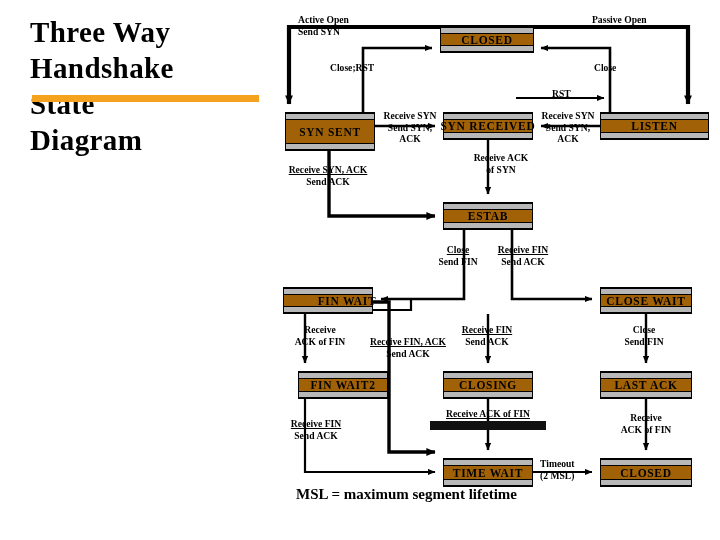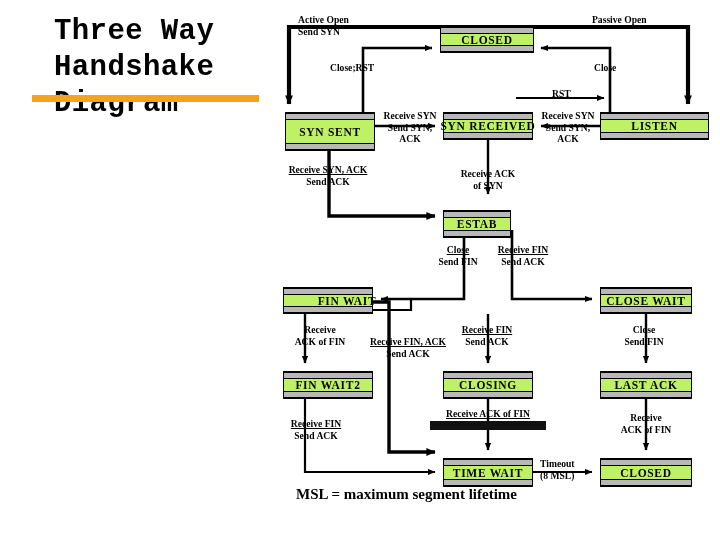--- a/index.html
+++ b/index.html
@@ -16,28 +16,27 @@
   }
 
   
   #title-block {
     position: absolute;
     left: 30px;
     top: 14px;
     width: 240px;
   }
   .title-line {
-    font-family: Liberation Mono, monospace;
+    font-family: Liberation Serif, serif;
     font-weight: bold;
     font-size: 29px;
     line-height: 36px;
     color: #000000;
     letter-spacing: 0.4px;
     white-space: nowrap;
-    margin-left: 24px;
   }
   #title-rule {
     position: absolute;
     left: 32px;
     top: 95px;
     width: 227px;
     height: 7px;
     background: #f5a21e;
   }
 
@@ -48,21 +47,21 @@
     top: 0;
     width: 720px;
     height: 540px;
   }
   #diagram svg { display: block; }
 
   
   .state-box {
     position: absolute;
     box-sizing: border-box;
-    background: #bef264;
+    background: #a16207;
     border: 1.6px solid #000000;
     display: flex;
     align-items: center;
     justify-content: center;
   }
   .state-box .band-top,
   .state-box .band-bottom {
     position: absolute;
     left: 0;
     right: 0;
@@ -127,20 +126,21 @@
     white-space: nowrap;
     text-align: center;
   }
 </style>
 </head>
 <body>
 
 <div id="title-block">
   <div class="title-line">Three Way</div>
   <div class="title-line">Handshake</div>
+  <div class="title-line">State</div>
   <div class="title-line">Diagram</div>
 </div>
 <div id="title-rule"></div>
 
 <div id="diagram">
   <svg width="720" height="540" viewBox="0 0 720 540">
     <defs>
       <marker id="ah" markerWidth="9" markerHeight="9" refX="7.2" refY="3.2" orient="auto" markerUnits="userSpaceOnUse">
         <path d="M0,0 L7.6,3.2 L0,6.4 z" fill="#000"></path>
       </marker>
@@ -210,36 +210,36 @@
     <div class="state-box" style="left: 443px; top: 112px; width: 90px; height: 28px;">
       <div class="band-top"></div>
       <div class="band-bottom"></div>
       <span class="state-label">SYN RECEIVED</span>
     </div>
     <div class="state-box" style="left: 600px; top: 112px; width: 109px; height: 28px;">
       <div class="band-top"></div>
       <div class="band-bottom"></div>
       <span class="state-label">LISTEN</span>
     </div>
-    <div class="state-box" style="left: 443px; top: 210px; width: 68px; height: 28px;">
+    <div class="state-box" style="left: 443px; top: 202px; width: 90px; height: 28px;">
       <div class="band-top"></div>
       <div class="band-bottom"></div>
       <span class="state-label">ESTAB</span>
     </div>
     <div class="state-box" style="left: 283px; top: 287px; width: 90px; height: 27px; padding-left: 38px;">
       <div class="band-top"></div>
       <div class="band-bottom"></div>
       <span class="state-label">FIN WAIT</span>
     </div>
     <div class="state-box" style="left: 600px; top: 287px; width: 92px; height: 27px;">
       <div class="band-top"></div>
       <div class="band-bottom"></div>
       <span class="state-label">CLOSE WAIT</span>
     </div>
-    <div class="state-box" style="left: 283px; top: 371px; width: 90px; height: 28px; text-align: center;">
+    <div class="state-box" style="left: 298px; top: 371px; width: 90px; height: 28px; text-align: center;">
       <div class="band-top"></div>
       <div class="band-bottom"></div>
       <span class="state-label">FIN WAIT2</span>
     </div>
     <div class="state-box" style="left: 443px; top: 371px; width: 90px; height: 28px;">
       <div class="band-top"></div>
       <div class="band-bottom"></div>
       <span class="state-label">CLOSING</span>
     </div>
     <div class="state-box" style="left: 600px; top: 371px; width: 92px; height: 28px;">
@@ -279,21 +279,21 @@
     <div class="edge-label center" style="left: 378px; top: 110px; width: 64px;">
       <span class="l1">Receive SYN</span>
       <span class="l2">Send SYN,</span>
       <span class="l3">ACK</span>
     </div>
     <div class="edge-label center" style="left: 536px; top: 110px; width: 64px;">
       <span class="l1">Receive SYN</span>
       <span class="l2">Send SYN,</span>
       <span class="l3">ACK</span>
     </div>
-    <div class="edge-label center" style="left: 451px; top: 152px; width: 74px; margin-top: 16px;">
+    <div class="edge-label center" style="left: 464px; top: 152px; width: 74px;">
       <span class="l1">Receive ACK</span>
       <span class="l2">of SYN</span>
     </div>
     <div class="edge-label center" style="left: 278px; top: 164px; width: 100px;">
       <span class="l1 underline">Receive SYN, ACK</span>
       <span class="l2">Send ACK</span>
     </div>
     <div class="edge-label center" style="left: 430px; top: 244px; width: 56px;">
       <span class="l1 underline">Close</span>
       <span class="l2">Send FIN</span>
@@ -325,17 +325,17 @@
     <div class="edge-label center" style="left: 432px; top: 408px; width: 112px;">
       <span class="l1 underline">Receive ACK of FIN</span>
       <span class="l2 redacted">Send ACK</span>
     </div>
     <div class="edge-label center" style="left: 612px; top: 412px; width: 68px;">
       <span class="l1">Receive</span>
       <span class="l2">ACK of FIN</span>
     </div>
     <div class="edge-label left" style="left: 540px; top: 458px; width: 56px;">
       <span class="l1">Timeout</span>
-      <span class="l2">(8 MSL)</span>
+      <span class="l2">(2 MSL)</span>
     </div>
   </div>
 
 <div id="footnote">MSL =  maximum segment lifetime</div>
 
 </body></html>

